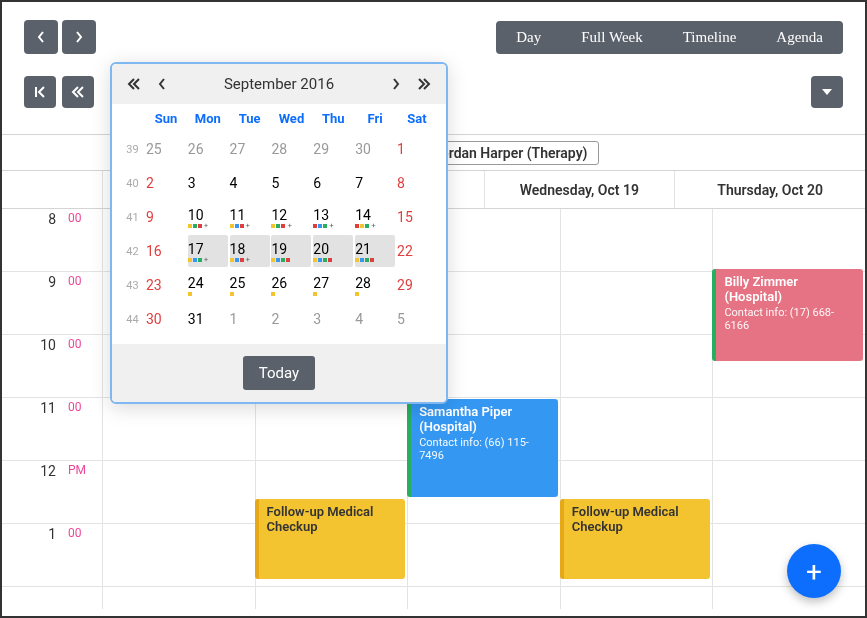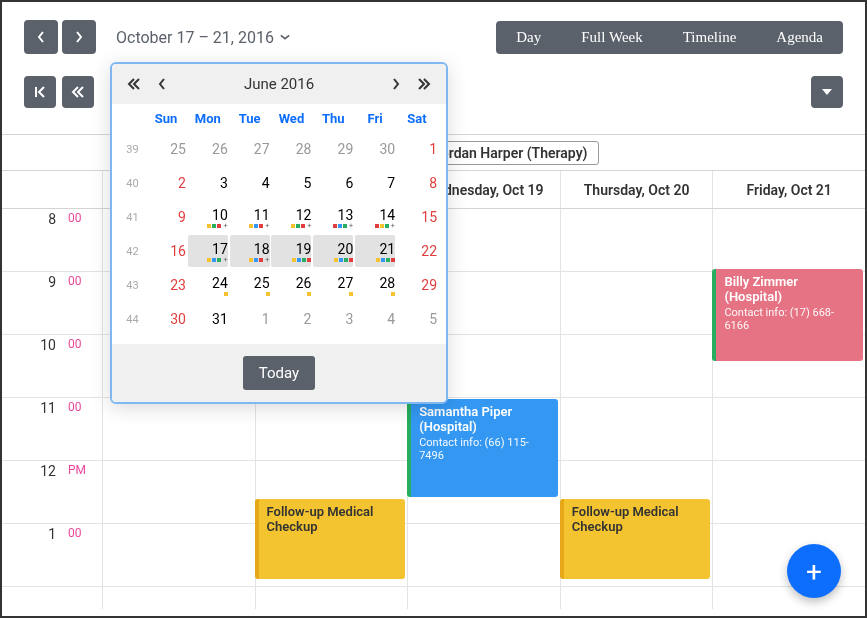--- a/index.html
+++ b/index.html
@@ -47,21 +47,21 @@
 .cal-popup { position: absolute; left: 108px; top: 60px; width: 338px; background: #fff; border: 2px solid #7fb8f0; border-radius: 6px; box-shadow: 0 4px 20px rgba(0,0,0,0.15); z-index: 50; }
 .cal-head { height: 40px; background: #f0f0f0; border-radius: 5px 5px 0 0; display: flex; align-items: center; padding: 0 8px; }
 .cal-nav-btn { width: 28px; height: 28px; background: transparent; border: none; cursor: pointer; color: #333; display: flex; align-items: center; justify-content: center; }
 .cal-title { flex: 1; text-align: center; font-size: 15px; color: #333; }
 .cal-body { padding: 1px 8px 8px 8px; }
 .cal-table { width: 100%; border-collapse: collapse; }
 .cal-table th { font-size: 13px; font-weight: 700; color: #0d6efd; padding: 6px 0; width: 42px; }
 .cal-table th.wk { color: #999; font-weight: 400; width: 26px; }
 .cal-table .wknum { font-size: 11px; color: #aaa; text-align: center; }
 .cal-table td { text-align: center; padding: 0; }
-.cal-cell { width: 40px; height: 32px; margin: 1px auto; display: flex; flex-direction: column; align-items: flex-end; justify-content: center; font-size: 14px; cursor: pointer; border-radius: 2px; position: relative; }
+.cal-cell { width: 40px; height: 32px; margin: 1px auto; display: flex; flex-direction: column; align-items: flex-start; justify-content: center; font-size: 14px; cursor: pointer; border-radius: 2px; position: relative; }
 .cal-cell.other { color: #999; }
 .cal-cell.red { color: #e03e3e; }
 .cal-cell.sel { background: #e2e2e2; }
 .dots { display: flex; gap: 1px; height: 4px; margin-top: 1px; }
 .dot { width: 4px; height: 4px; }
 .plus { font-size: 8px; color: #666; margin-left: 1px; line-height: 4px; }
 .cal-foot { background: #f0f0f0; padding: 12px; display: flex; justify-content: center; border-radius: 0 0 5px 5px; }
 .today-btn { background: #5b616b; color: #fff; border: none; padding: 8px 16px; border-radius: 3px; font-size: 15px; cursor: pointer; }
 </style>
 </head>
@@ -72,26 +72,20 @@
     <button class="nav-btn">
       <svg viewBox="0 0 8 12" fill="none" stroke="currentColor" stroke-width="2">
           <path d="M6 1L2 6l4 5"></path>
         </svg>
     </button>
     <button class="nav-btn">
       <svg viewBox="0 0 8 12" fill="none" stroke="currentColor" stroke-width="2">
           <path d="M2 1l4 5-4 5"></path>
         </svg>
     </button>
-  </div>
-  <div class="date-range">
-    <span>October 17 – 21, 2016</span>
-    <svg class="chev-down" viewBox="0 0 12 8" fill="none" stroke="#5b616b" stroke-width="2">
-        <path d="M1 2l5 4 5-4"></path>
-      </svg>
   </div>
   <div class="spacer"></div>
   <div class="view-tabs" id="view-tabs">
       <div class="view-tab">Day</div>
       <div class="view-tab">Full Week</div>
       <div class="view-tab">Timeline</div>
       <div class="view-tab">Agenda</div>
     </div>
 </div>
 
@@ -119,21 +113,20 @@
       <span>Jordan Harper (Therapy)</span>
     </div>
   </div>
   <div class="day-headers">
     <div class="time-gutter-h"></div>
     <div id="day-heads" style="display:flex;flex:1">
         <div class="day-head">Monday, Oct 17</div>
         <div class="day-head">Tuesday, Oct 18</div>
         <div class="day-head">Wednesday, Oct 19</div>
         <div class="day-head">Thursday, Oct 20</div>
-        <div class="day-head">Friday, Oct 21</div>
       </div>
   </div>
   <div class="time-grid">
     <div class="gutter" id="gutter">
         <div class="hour-row">
           <span class="h">8</span>
           <span class="m">00</span>
         </div>
         <div class="hour-row">
           <span class="h">9</span>
@@ -224,21 +217,21 @@
     <button class="cal-nav-btn">
       <svg width="14" height="12" viewBox="0 0 14 12" fill="none" stroke="currentColor" stroke-width="2">
           <path d="M7 1L2 6l5 5M12 1L7 6l5 5"></path>
         </svg>
     </button>
     <button class="cal-nav-btn">
       <svg width="8" height="12" viewBox="0 0 8 12" fill="none" stroke="currentColor" stroke-width="2">
           <path d="M6 1L2 6l4 5"></path>
         </svg>
     </button>
-    <div class="cal-title">June 2016</div>
+    <div class="cal-title">September 2016</div>
     <button class="cal-nav-btn">
       <svg width="8" height="12" viewBox="0 0 8 12" fill="none" stroke="currentColor" stroke-width="2">
           <path d="M2 1l4 5-4 5"></path>
         </svg>
     </button>
     <button class="cal-nav-btn">
       <svg width="14" height="12" viewBox="0 0 14 12" fill="none" stroke="currentColor" stroke-width="2">
           <path d="M2 1l5 5-5 5M7 1l5 5-5 5"></path>
         </svg>
     </button>

